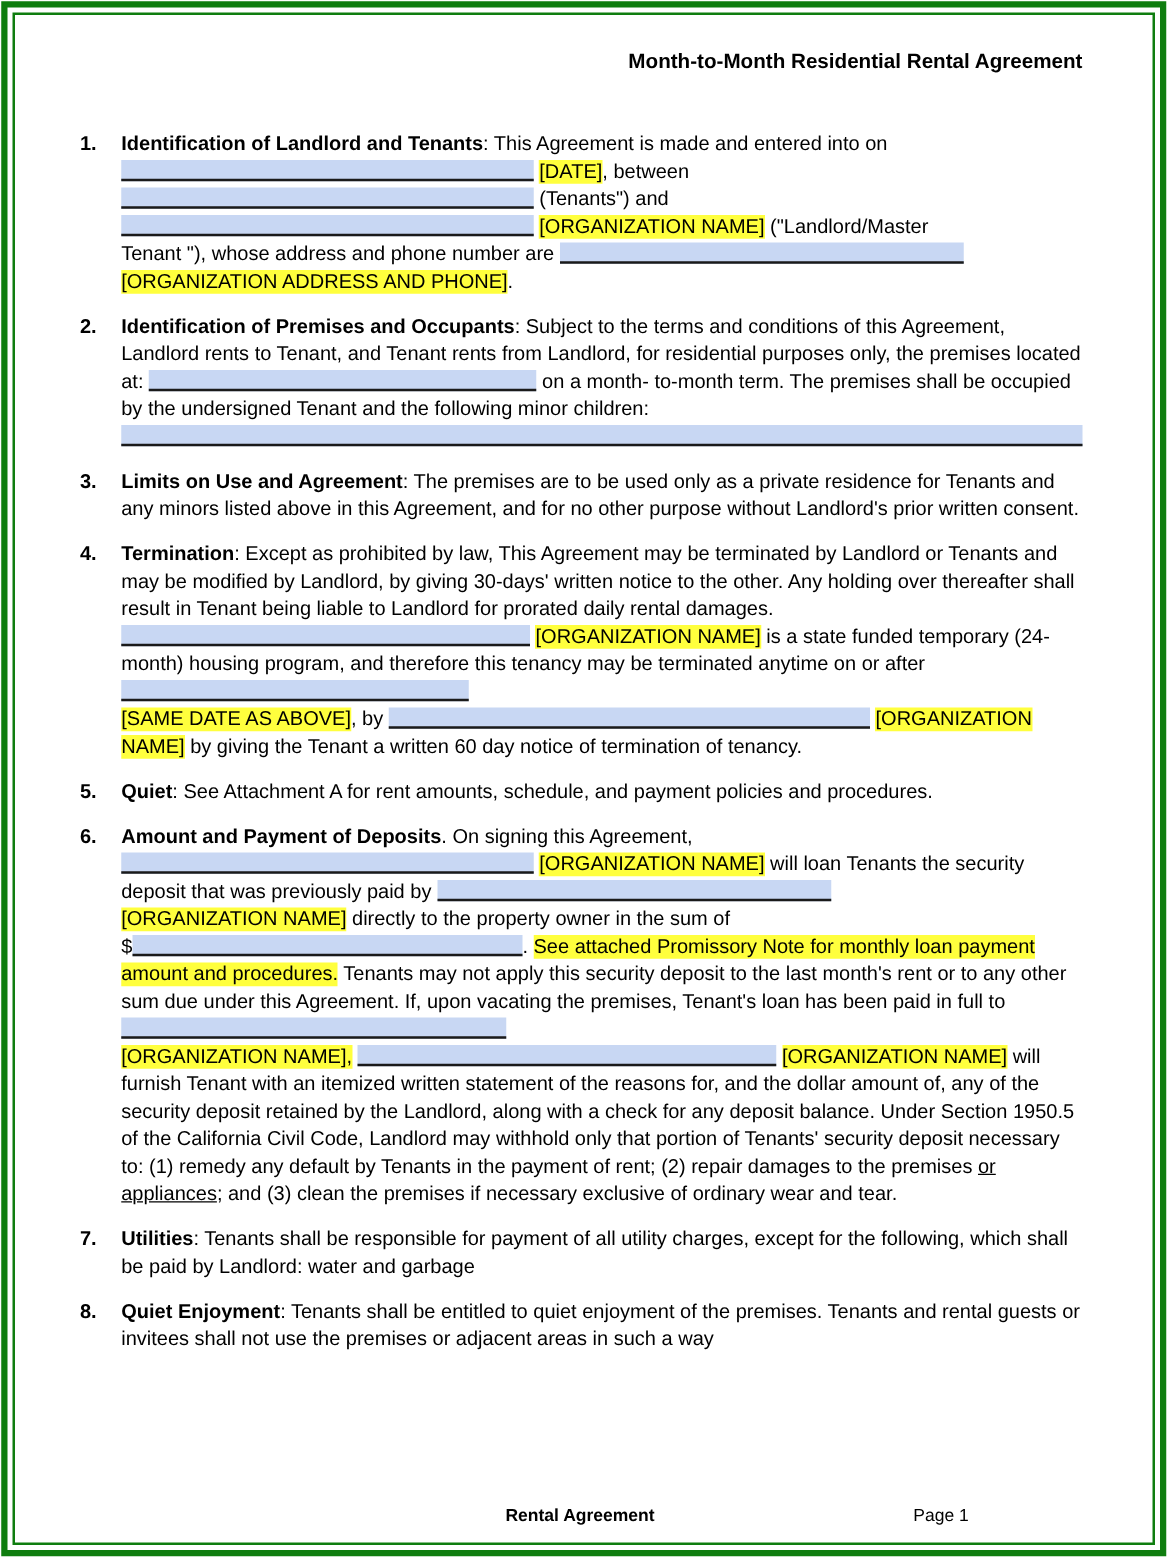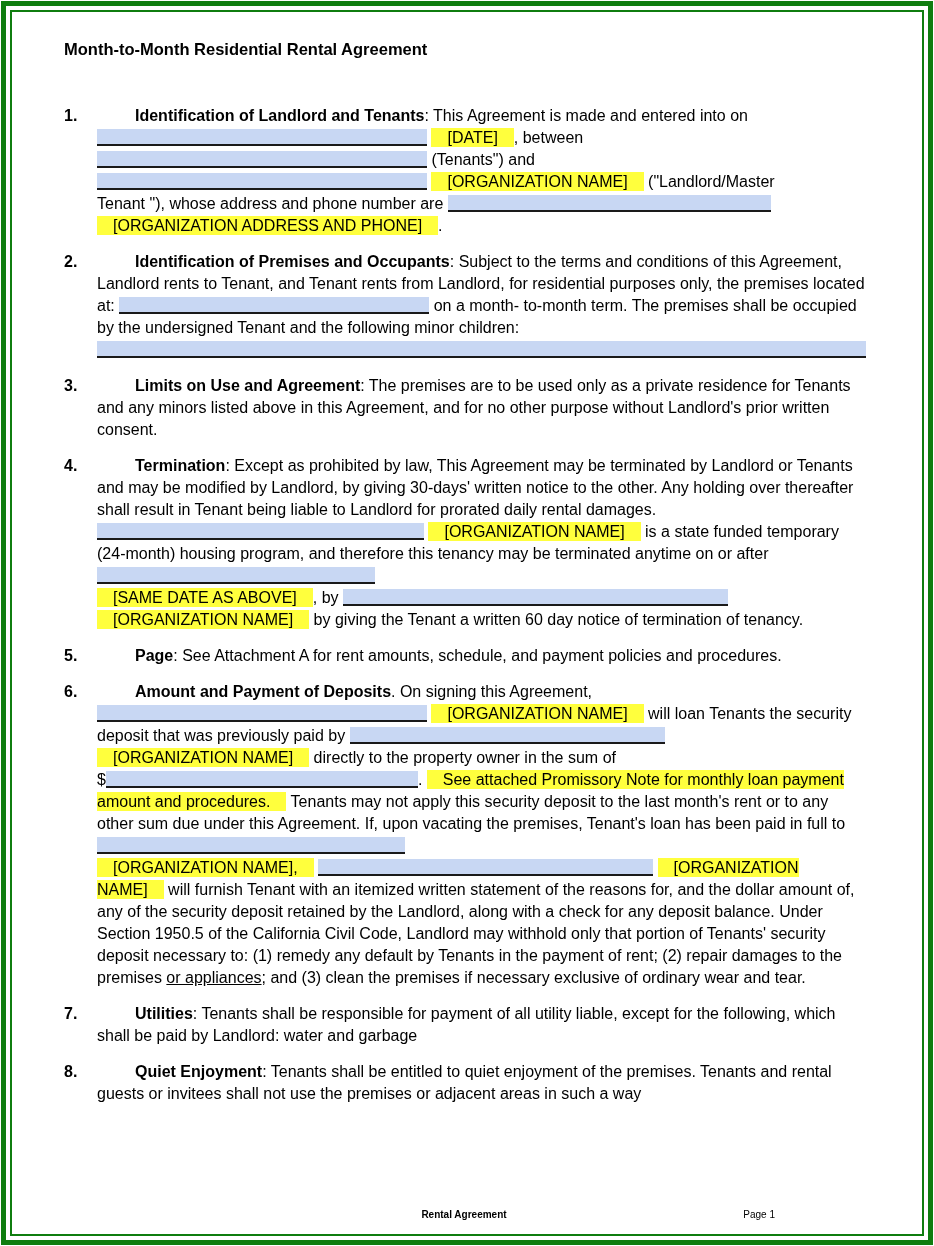--- a/index.html
+++ b/index.html
@@ -17,40 +17,40 @@
     font-family:"Liberation Sans", sans-serif;
     color:var(--text);
     overflow:hidden;
   }
   .frame-outer{position:absolute;inset:1px;border:5px solid var(--frame-green);pointer-events:none;}
   .frame-inner{position:absolute;inset:10px;border:2px solid var(--frame-green);pointer-events:none;}
   .content{
     position:absolute;left:64px;right:68px;top:34px;
   }
   .title{
-    text-align:left;font-weight:bold;font-size:16.5px;
+    text-align:right;font-weight:bold;font-size:16.5px;
     margin:6px 0 46px 0;
   }
   .section{display:flex;margin-bottom:14px;font-size:16px;line-height:22px;}
   .num{flex:none;width:33px;font-weight:bold;}
   .body{flex:1 1 auto;}
-  .seg-bold{font-weight:bold;margin-left:38px;}
+  .seg-bold{font-weight:bold;}
   .seg-text{}
   .seg-underline{text-decoration:underline;}
-  .hl-yellow{background:var(--highlight-yellow);padding:1px 16px;}
+  .hl-yellow{background:var(--highlight-yellow);padding:1px 0;}
   .blank{
     display:inline-block;
     background:var(--blank-blue);
     border-bottom:2px solid #1a1a1a;
     height:17px;
     vertical-align:-3px;
   }
   .footer{
     position:absolute;left:64px;right:70px;bottom:26px;
-    font-size:10px;
+    font-size:14px;
   }
   .footer-doc{display:block;text-align:center;font-weight:bold;}
   .footer-page{position:absolute;right:89px;top:0;font-weight:normal;}
 </style>
 </head>
 <body>
 
 <div class="page">
   <div class="frame-outer"></div>
   <div class="frame-inner"></div>
@@ -69,29 +69,29 @@
         <div class="section">
           <span class="num">3.</span>
           <div class="body"><span class="seg-bold">Limits on Use and Agreement</span><span class="seg-text">: The premises are to be used only as a private residence for Tenants and any minors listed above in this Agreement, and for no other purpose without Landlord's prior written consent.</span></div>
         </div>
         <div class="section">
           <span class="num">4.</span>
           <div class="body"><span class="seg-bold">Termination</span><span class="seg-text">: Except as prohibited by law, This Agreement may be terminated by Landlord or Tenants and may be modified by Landlord, by giving 30-days' written notice to the other. Any holding over thereafter shall result in Tenant being liable to Landlord for prorated daily rental damages. </span><span class="blank" style="width: 327px;"></span><span class="seg-text"> </span><span class="hl-yellow">[ORGANIZATION NAME]</span><span class="seg-text"> is a state funded temporary (24-month) housing program, and therefore this tenancy may be terminated anytime on or after </span><span class="blank" style="width: 278px;"></span><br><span class="hl-yellow">[SAME DATE AS ABOVE]</span><span class="seg-text">, by </span><span class="blank" style="width: 385px;"></span><span class="seg-text"> </span><span class="hl-yellow">[ORGANIZATION NAME]</span><span class="seg-text"> by giving the Tenant a written 60 day notice of termination of tenancy.</span></div>
         </div>
         <div class="section">
           <span class="num">5.</span>
-          <div class="body"><span class="seg-bold">Page</span><span class="seg-text">: See Attachment A for rent amounts, schedule, and payment policies and procedures.</span></div>
+          <div class="body"><span class="seg-bold">Quiet</span><span class="seg-text">: See Attachment A for rent amounts, schedule, and payment policies and procedures.</span></div>
         </div>
         <div class="section">
           <span class="num">6.</span>
           <div class="body"><span class="seg-bold">Amount and Payment of Deposits</span><span class="seg-text">. On signing this Agreement,</span><br><span class="blank" style="width: 330px;"></span><span class="seg-text"> </span><span class="hl-yellow">[ORGANIZATION NAME]</span><span class="seg-text"> will loan Tenants the security deposit that was previously paid by </span><span class="blank" style="width: 315px;"></span><br><span class="hl-yellow">[ORGANIZATION NAME]</span><span class="seg-text"> directly to the property owner in the sum of</span><br><span class="seg-text">$</span><span class="blank" style="width: 312px;"></span><span class="seg-text">. </span><span class="hl-yellow">See attached Promissory Note for monthly loan payment amount and procedures.</span><span class="seg-text"> Tenants may not apply this security deposit to the last month's rent or to any other sum due under this Agreement. If, upon vacating the premises, Tenant's loan has been paid in full to </span><span class="blank" style="width: 308px;"></span><br><span class="hl-yellow">[ORGANIZATION NAME],</span><span class="seg-text"> </span><span class="blank" style="width: 335px;"></span><span class="seg-text"> </span><span class="hl-yellow">[ORGANIZATION NAME]</span><span class="seg-text"> will furnish Tenant with an itemized written statement of the reasons for, and the dollar amount of, any of the security deposit retained by the Landlord, along with a check for any deposit balance. Under Section 1950.5 of the California Civil Code, Landlord may withhold only that portion of Tenants' security deposit necessary to: (1) remedy any default by Tenants in the payment of rent; (2) repair damages to the premises </span><span class="seg-underline">or appliances</span><span class="seg-text">; and (3) clean the premises if necessary exclusive of ordinary wear and tear.</span></div>
         </div>
         <div class="section">
           <span class="num">7.</span>
-          <div class="body"><span class="seg-bold">Utilities</span><span class="seg-text">: Tenants shall be responsible for payment of all utility liable, except for the following, which shall be paid by Landlord: water and garbage</span></div>
+          <div class="body"><span class="seg-bold">Utilities</span><span class="seg-text">: Tenants shall be responsible for payment of all utility charges, except for the following, which shall be paid by Landlord: water and garbage</span></div>
         </div>
         <div class="section">
           <span class="num">8.</span>
           <div class="body"><span class="seg-bold">Quiet Enjoyment</span><span class="seg-text">: Tenants shall be entitled to quiet enjoyment of the premises. Tenants and rental guests or invitees shall not use the premises or adjacent areas in such a way</span></div>
         </div>
       </div>
   </div>
 
   <div class="footer">
     <span class="footer-doc">Rental Agreement</span>

